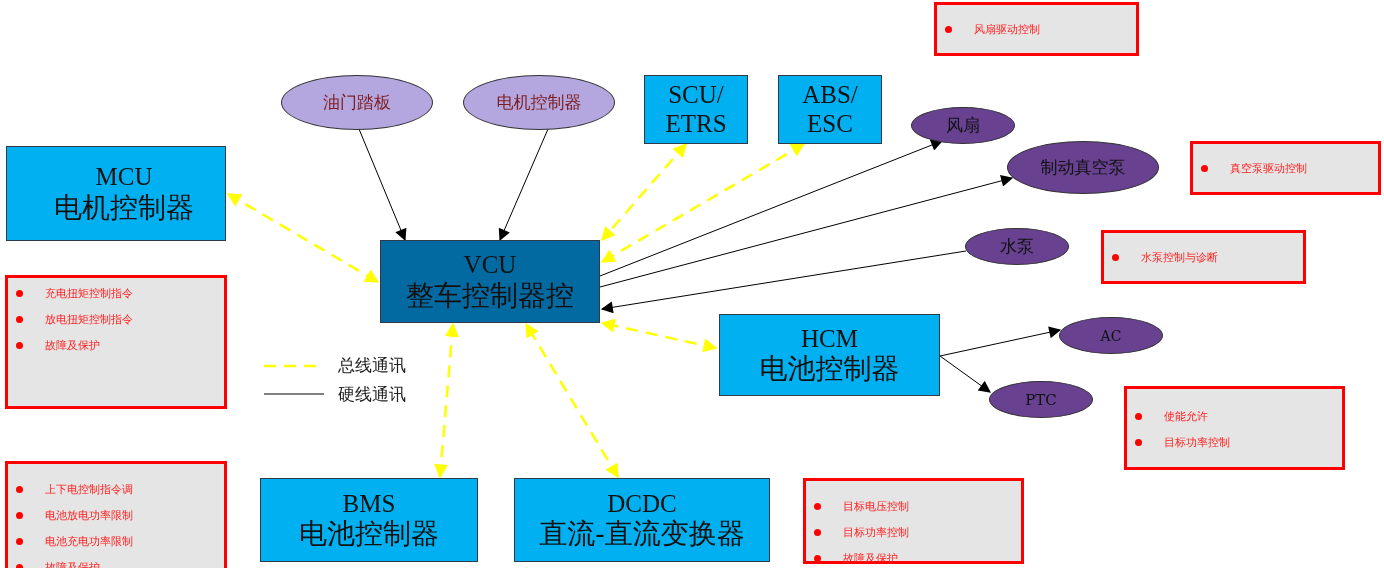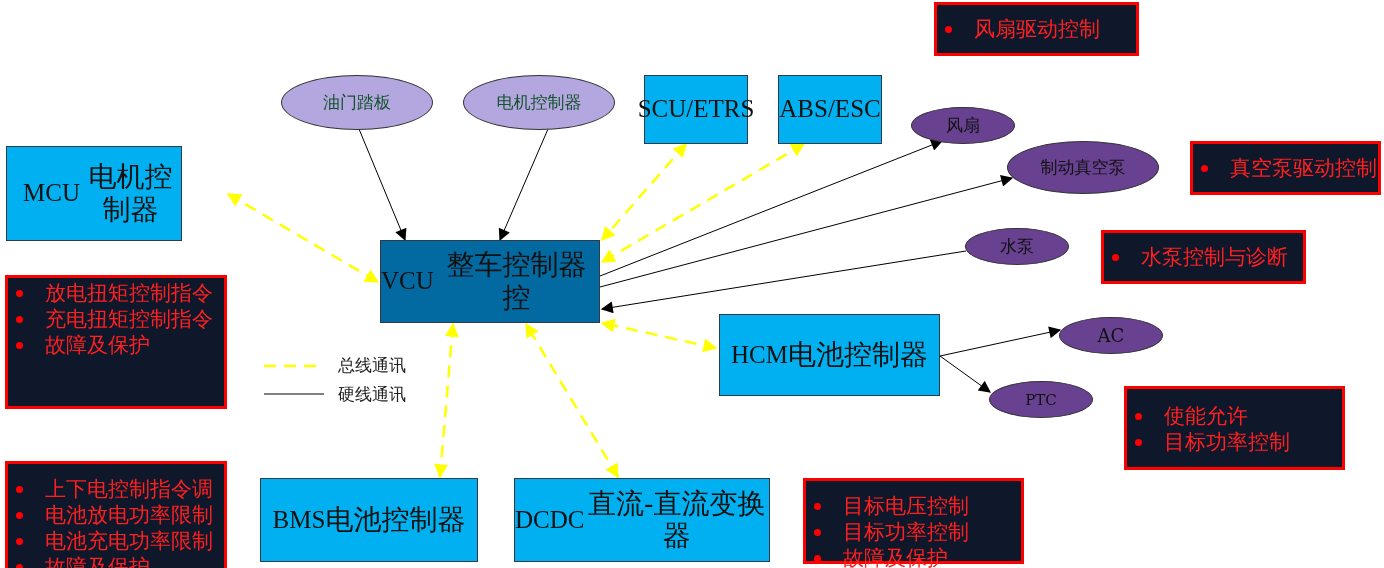--- a/index.html
+++ b/index.html
@@ -1,32 +1,32 @@
 <!DOCTYPE html>
 <html><head>
 <meta charset="utf-8">
 <style>
   html, body { margin: 0; padding: 0; background: #ffffff; }
   body { width: 1384px; height: 568px; position: relative; overflow: hidden;
          font-family: "DejaVu Serif", "Liberation Serif", serif; }
   .box { position: absolute; background: #00B0F0; border: 1.5px solid #2f3b4a;
-         box-sizing: border-box; display: flex; flex-direction: row;
+         box-sizing: border-box; display: flex; flex-direction: column;
          align-items: center; justify-content: center; color: #111;
          text-align: center; line-height: 1.15; }
   .box .t1 { font-size: 25px; font-family: "Liberation Serif", serif; }
   .box .t2 { font-size: 28px; }
   .box.small .t1 { font-size: 25px; }
   .vcu { background: #0369a1; }
   .ell { position: absolute; border-radius: 50%; border: 1px solid #333;
          box-sizing: border-box; display: flex; align-items: center;
-         justify-content: center; font-size: 17px; color: #14532d; }
+         justify-content: center; font-size: 17px; color: #7f1d1d; }
   .ell.light { background: #B4A7E0; }
   .ell.dark { background: #684190; color: #111; }
   .note { position: absolute; border: 3px solid #FF0000; box-sizing: border-box;
-          background: #0f172a; color: #FF2020; font-size: 21px; }
+          background: #e5e5e5; color: #FF2020; font-size: 11px; }
   .note ul { list-style: none; margin: 0; padding: 0; }
   .note li { display: flex; align-items: center; height: 26px; }
   .note .dot { width: 7px; height: 7px; border-radius: 50%; background: #FF0000;
                margin-left: 8px; margin-right: 22px; flex: none; }
   .legend-text { position: absolute; font-size: 17px; color: #222; }
   svg.links { position: absolute; left: 0; top: 0; }
 </style>
 </head>
 <body>
 
@@ -67,21 +67,21 @@
 
 <div class="box small" style="left:644px;top:75px;width:104px;height:69px;">
   <div class="t1">SCU/</div>
   <div class="t1">ETRS</div>
 </div>
 <div class="box small" style="left:778px;top:75px;width:104px;height:69px;">
   <div class="t1">ABS/</div>
   <div class="t1">ESC</div>
 </div>
 
-<div class="box" style="left:6px;top:146px;width:176px;height:95px;padding-left:16px;">
+<div class="box" style="left:6px;top:146px;width:220px;height:95px;padding-left:16px;">
   <div class="t1">MCU</div>
   <div class="t2">电机控制器</div>
 </div>
 
 <div class="box vcu" style="left:380px;top:240px;width:220px;height:83px;">
   <div class="t1">VCU</div>
   <div class="t2">整车控制器控</div>
 </div>
 
 <div class="box" style="left:719px;top:314px;width:221px;height:82px;">
@@ -94,38 +94,38 @@
   <div class="t2">电池控制器</div>
 </div>
 <div class="box" style="left:514px;top:478px;width:256px;height:84px;">
   <div class="t1">DCDC</div>
   <div class="t2">直流-直流变换器</div>
 </div>
 
 <div class="ell dark" style="left:911px;top:107px;width:104px;height:37px;">风扇</div>
 <div class="ell dark" style="left:1007px;top:141px;width:152px;height:53px;">制动真空泵</div>
 <div class="ell dark" style="left:965px;top:228px;width:104px;height:37px;">水泵</div>
-<div class="ell dark" style="left:1059px;top:317px;width:104px;height:37px;font-size:18px;">AC</div>
+<div class="ell dark" style="left:1059px;top:317px;width:104px;height:37px;font-size:14px;">AC</div>
 <div class="ell dark" style="left:989px;top:381px;width:104px;height:37px;font-size:15px;">PTC</div>
 
 <div class="legend-text" style="left:338px;top:354px;">总线通讯</div>
 <div class="legend-text" style="left:338px;top:383px;">硬线通讯</div>
 
 <div class="note" style="left:5px;top:275px;width:222px;height:134px;padding-top:2px;">
   <ul>
     <li>
         <span class="dot"></span>
+        <span>充电扭矩控制指令</span>
+      </li>
+    <li>
+        <span class="dot"></span>
         <span>放电扭矩控制指令</span>
       </li>
     <li>
         <span class="dot"></span>
-        <span>充电扭矩控制指令</span>
-      </li>
-    <li>
-        <span class="dot"></span>
         <span>故障及保护</span>
       </li>
   </ul>
 </div>
 
 <div class="note" style="left:5px;top:428px;width:222px;height:134px;padding-top:12px;margin-top:33px;">
   <ul>
     <li>
         <span class="dot"></span>
         <span>上下电控制指令调</span>

